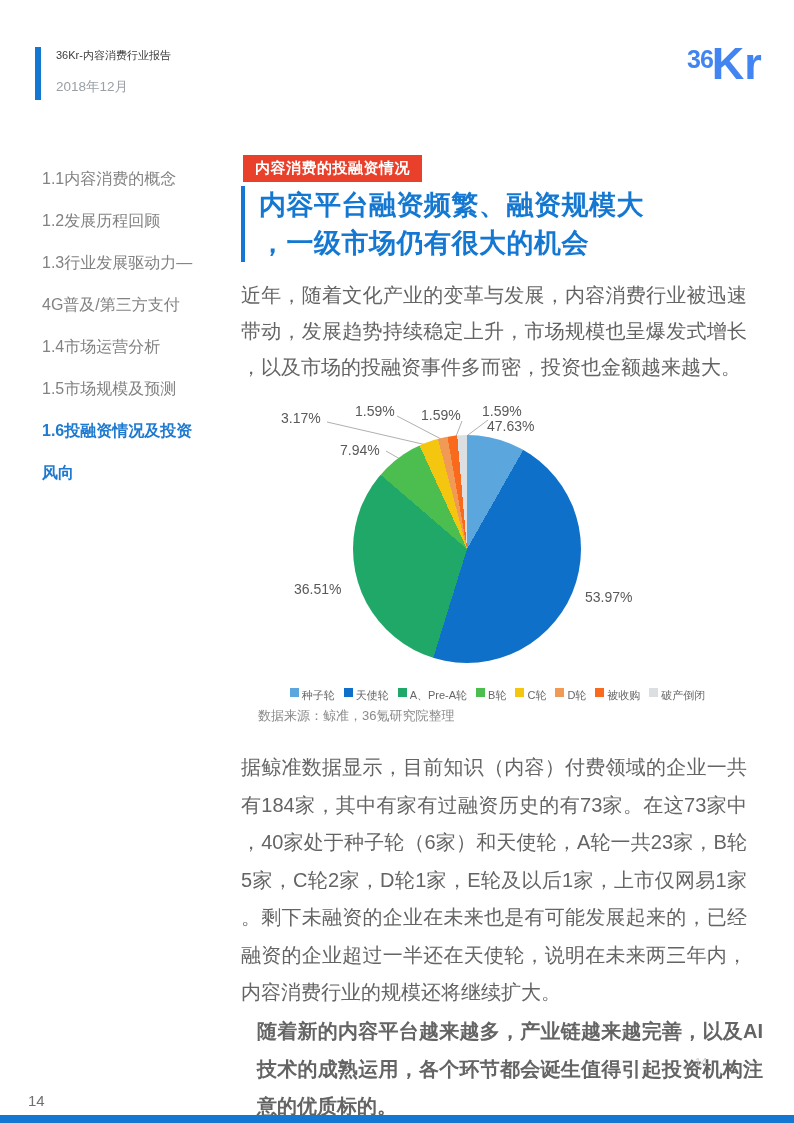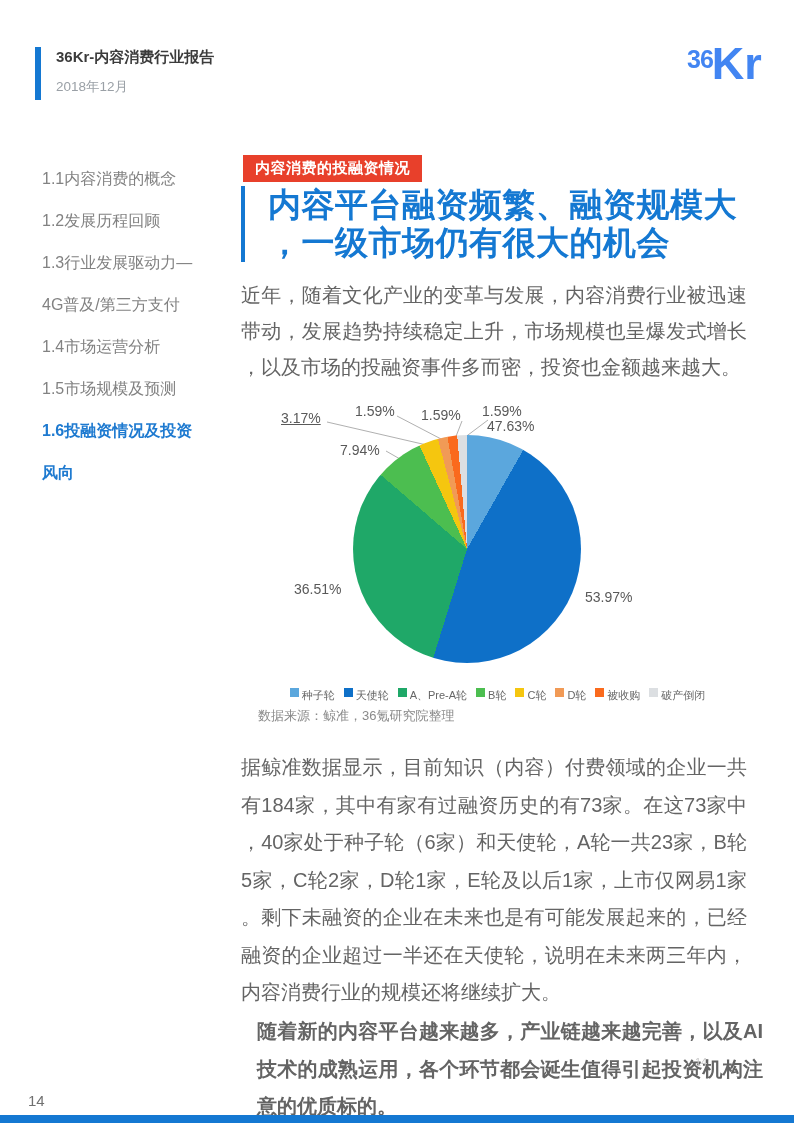--- a/index.html
+++ b/index.html
@@ -2,53 +2,53 @@
 <html><head>
 <meta charset="utf-8">
 <style>
   html,body{margin:0;padding:0;background:#fff;}
   .page{position:relative;width:794px;height:1123px;background:#ffffff;overflow:hidden;
         font-family:"Liberation Sans","DejaVu Sans",sans-serif;}
   .abs{position:absolute;}
 
   
   .hdr-bar{left:35px;top:47px;width:6px;height:53px;background:#1478D2;}
-  .hdr-title{left:56px;top:48px;font-size:15px;font-weight:bold;color:#3b3b3b;}
+  .hdr-title{left:56px;top:48px;font-size:11px;font-weight:normal;color:#3b3b3b;}
   .hdr-date{left:56px;top:78px;font-size:13.5px;color:#9aa0a6;}
   .logo{left:687px;top:44px;display:flex;align-items:flex-start;color:#4285F2;}
   .logo-36{font-size:25px;font-weight:800;letter-spacing:-1px;line-height:1;padding-top:3px;}
   .logo-kr{font-size:45px;font-weight:800;line-height:0.9;margin-left:-1px;}
 
   
   .sidebar{left:42px;top:158px;width:202px;font-size:16px;line-height:42px;color:#828282;}
   .side-item{white-space:nowrap;cursor:pointer;}
   .side-item.active{color:#1E7AD0;font-weight:bold;}
 
   
   .tag{left:243px;top:155px;background:#E8402B;color:#fff;font-size:15px;font-weight:bold;
        padding:4px 12px;letter-spacing:0.5px;}
-  .title{left:241px;top:186px;width:515px;border-left:4px solid #1478D2;padding-left:23px;
-         font-size:33px;font-weight:bold;color:#1478D2;line-height:38px;letter-spacing:0.5px;}
+  .title{left:241px;top:186px;width:515px;border-left:4px solid #1478D2;padding-left:14px;
+         font-size:27px;font-weight:bold;color:#1478D2;line-height:38px;letter-spacing:0.5px;}
 
   
   .body-text{width:506px;font-size:20px;line-height:36px;color:#646464;
              word-break:break-all;line-break:anywhere;text-align:justify;}
   .intro{left:241px;top:277px;}
   .para1{left:241px;top:749px;line-height:37.5px;}
   .para2{left:241px;top:997px;line-height:37.5px;}
 
   
   .chart{left:240px;top:385px;width:515px;height:322px;}
   .chart-title{position:absolute;left:0;top:0;width:100%;text-align:center;
                font-size:14px;font-weight:bold;color:#595959;}
   .pie{position:absolute;left:113px;top:50px;width:228px;height:228px;border-radius:50%;}
   .leader{position:absolute;left:0;top:0;}
   .pct{position:absolute;font-size:14px;color:#595959;white-space:nowrap;}
   .p0{left:247px;top:33px;}  .p1{left:345px;top:204px;} .p2{left:54px;top:196px;}
-  .p3{left:100px;top:57px;}  .p4{left:41px;top:25px;text-decoration:underline;}   .p5{left:115px;top:18px;}
+  .p3{left:100px;top:57px;}  .p4{left:41px;top:25px;}   .p5{left:115px;top:18px;}
   .p6{left:181px;top:22px;}  .p7{left:242px;top:18px;}
   .legend{position:absolute;left:0;top:303px;width:100%;display:flex;justify-content:center;
           gap:9px;font-size:11px;color:#666;align-items:center;}
   .lg-item{display:flex;align-items:flex-start;white-space:nowrap;}
   .lg-sq{width:9px;height:9px;display:inline-block;margin-right:3px;}
 
   .source{left:258px;top:707px;font-size:13px;color:#8a8a8a;}
   .pg-faint{left:695px;top:1056px;font-size:11px;color:#c9c9c9;}
   .pg-num{left:28px;top:1092px;font-size:15px;color:#707070;}
   .footer-bar{left:0;top:1115px;width:794px;height:8px;background:#1478D2;}

